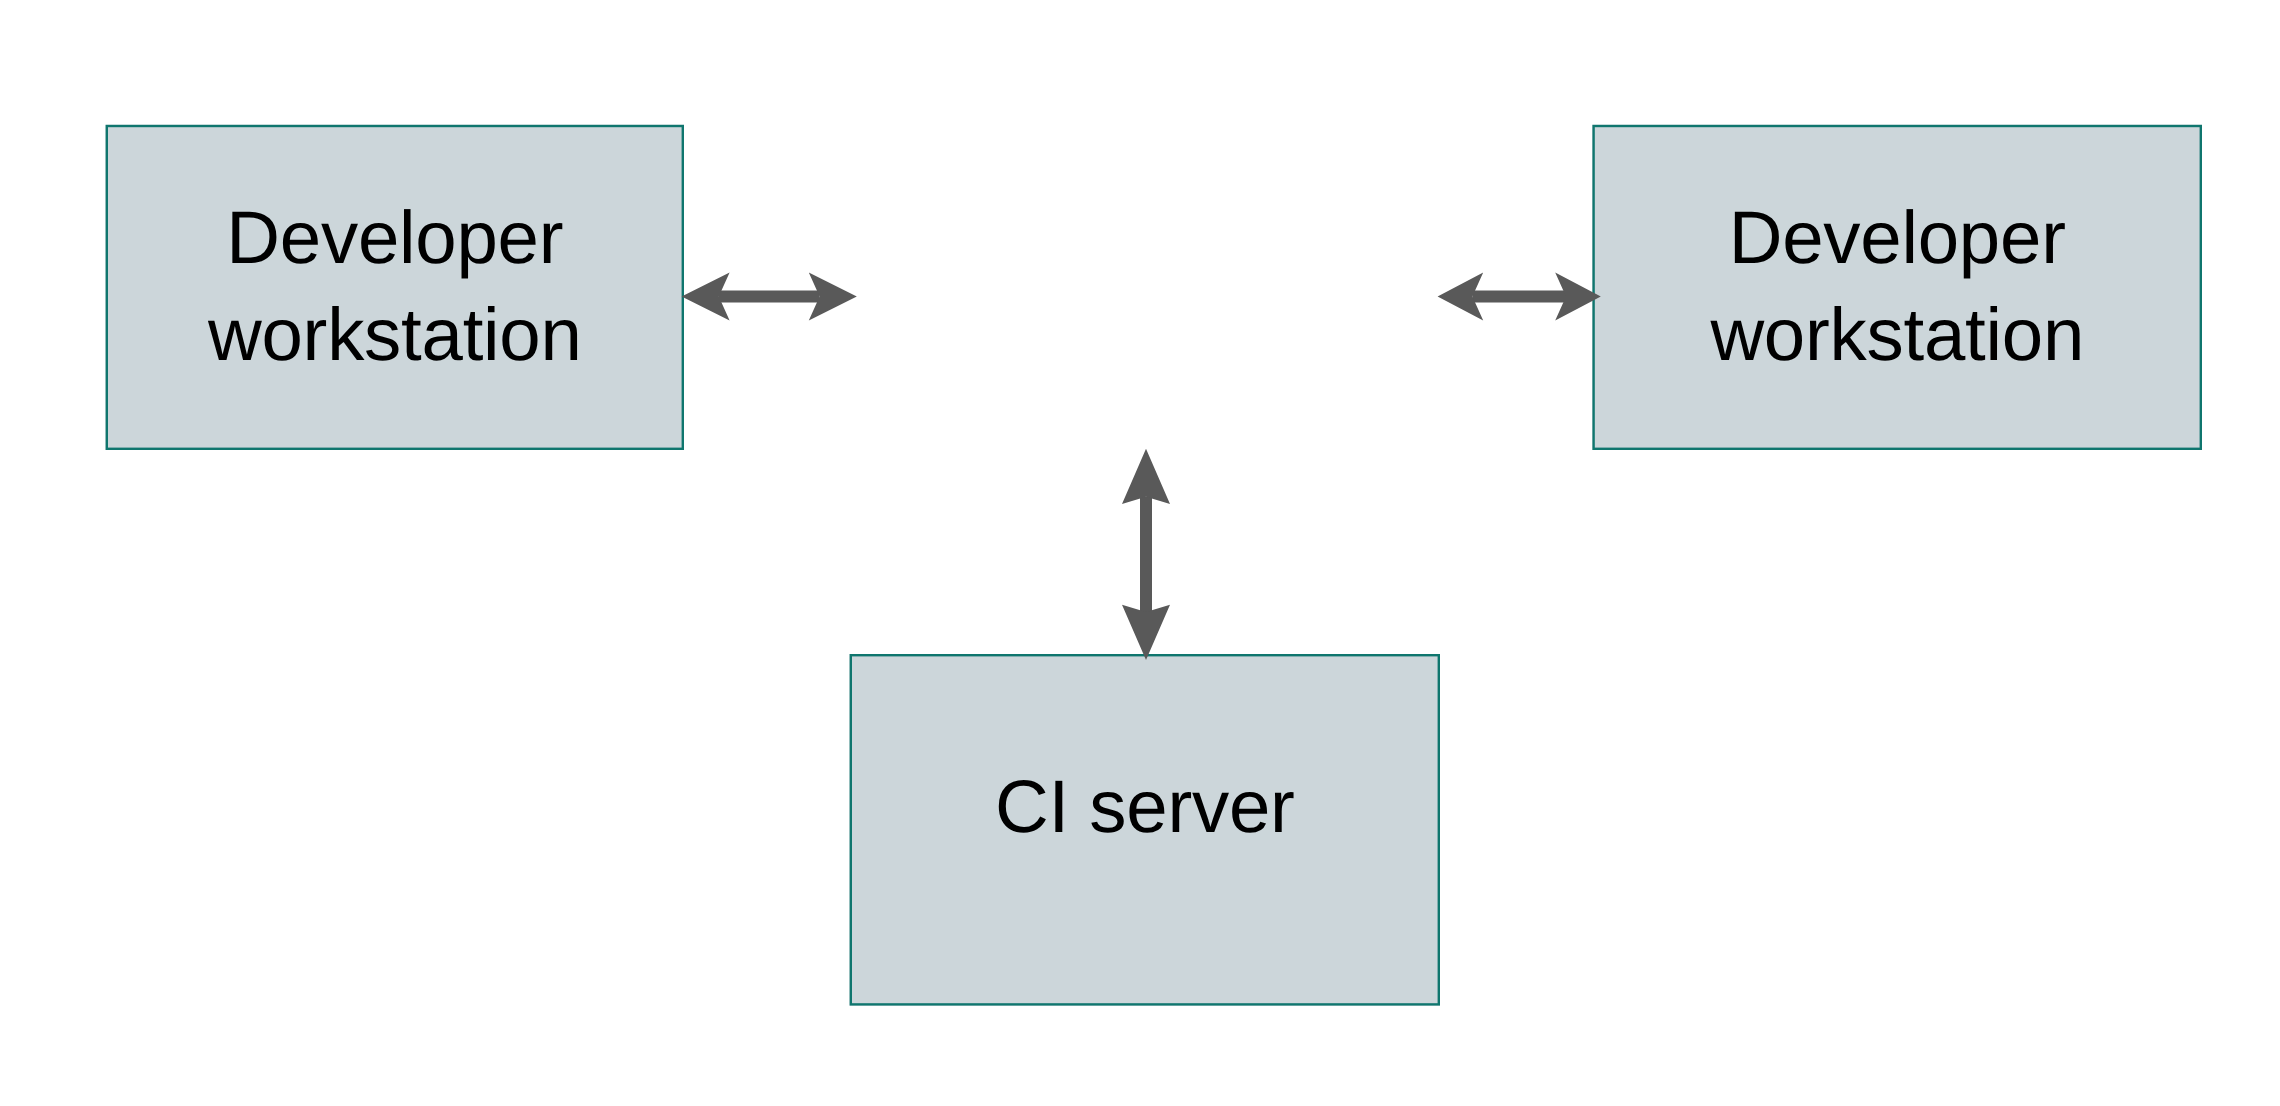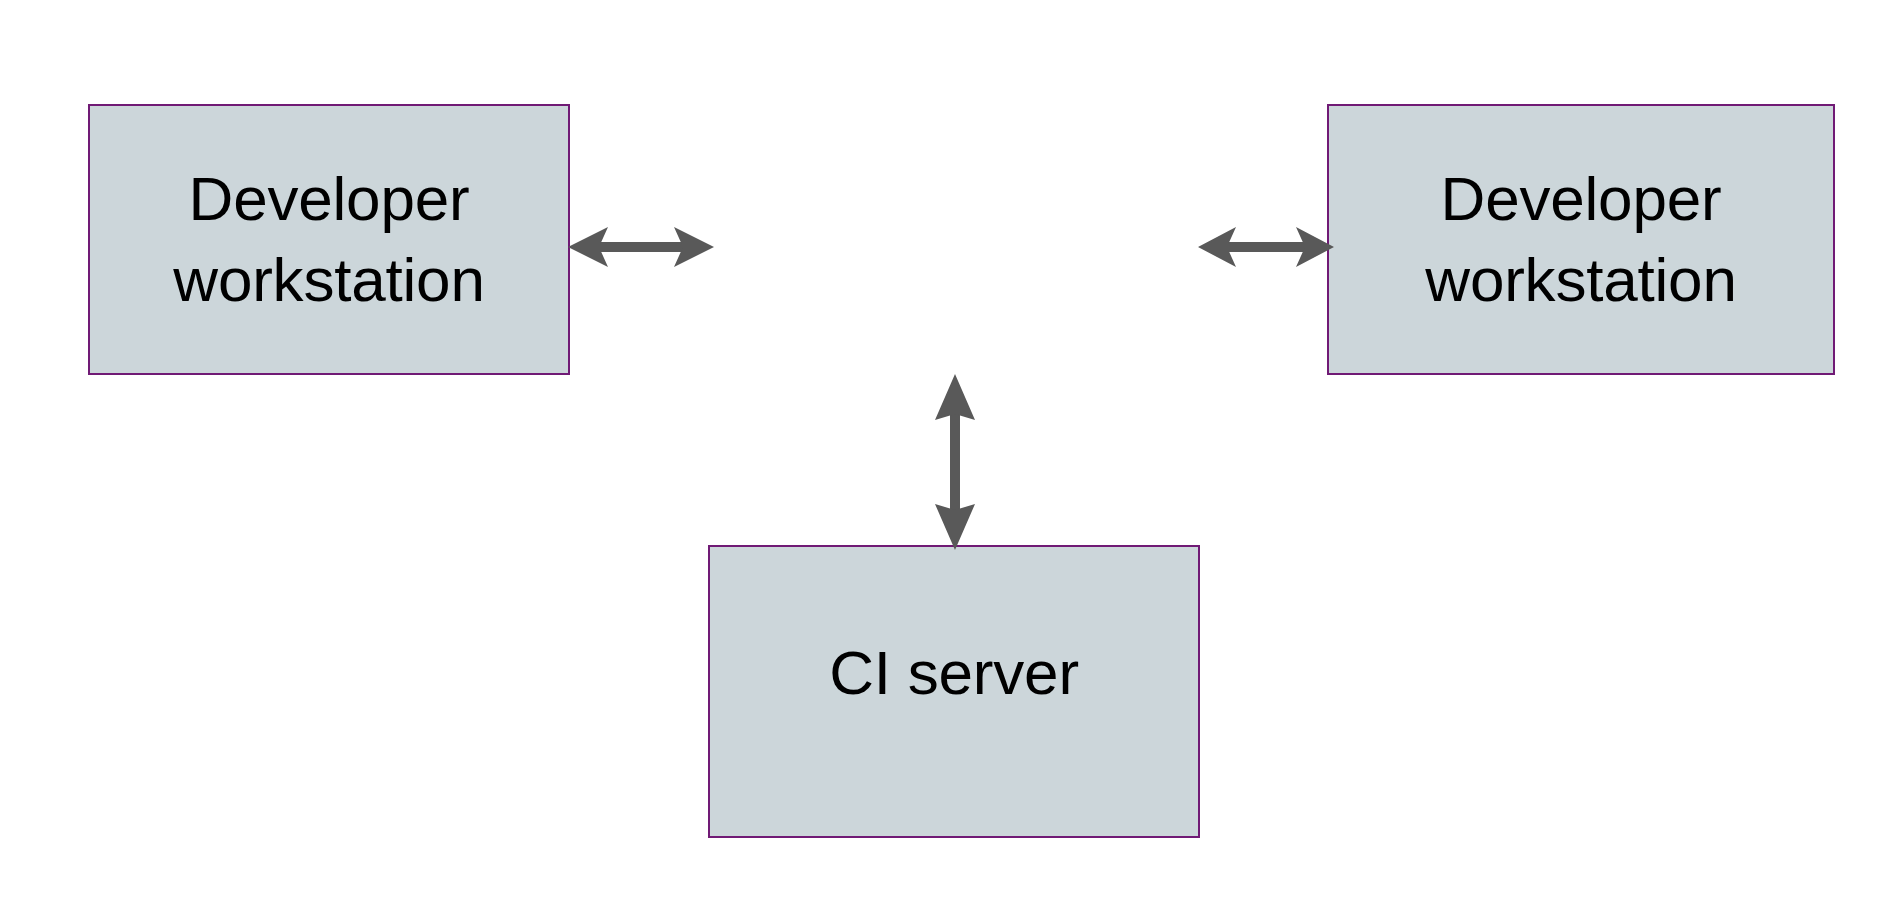--- a/index.html
+++ b/index.html
@@ -19,21 +19,21 @@
     width: 1900px;
     height: 922px;
     background: #ffffff;
   }
 
   
   .node {
     position: absolute;
     box-sizing: border-box;
     background: #ccd6da;
-    border: 2px solid #701a75;
+    border: 2px solid #0f766e;
     display: flex;
     align-items: center;
     justify-content: center;
     text-align: center;
   }
   .node-label {
     font-family: "Liberation Sans", sans-serif;
     font-size: 62px;
     line-height: 1.30;
     color: #000000;

